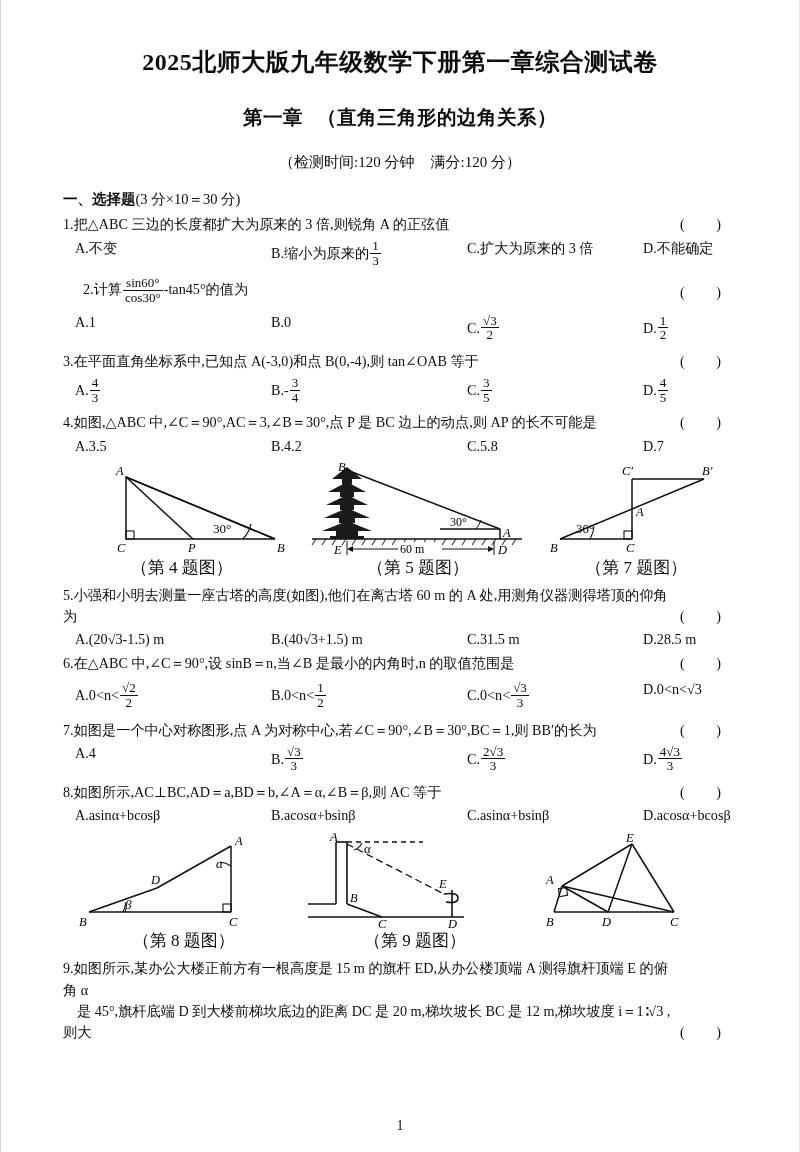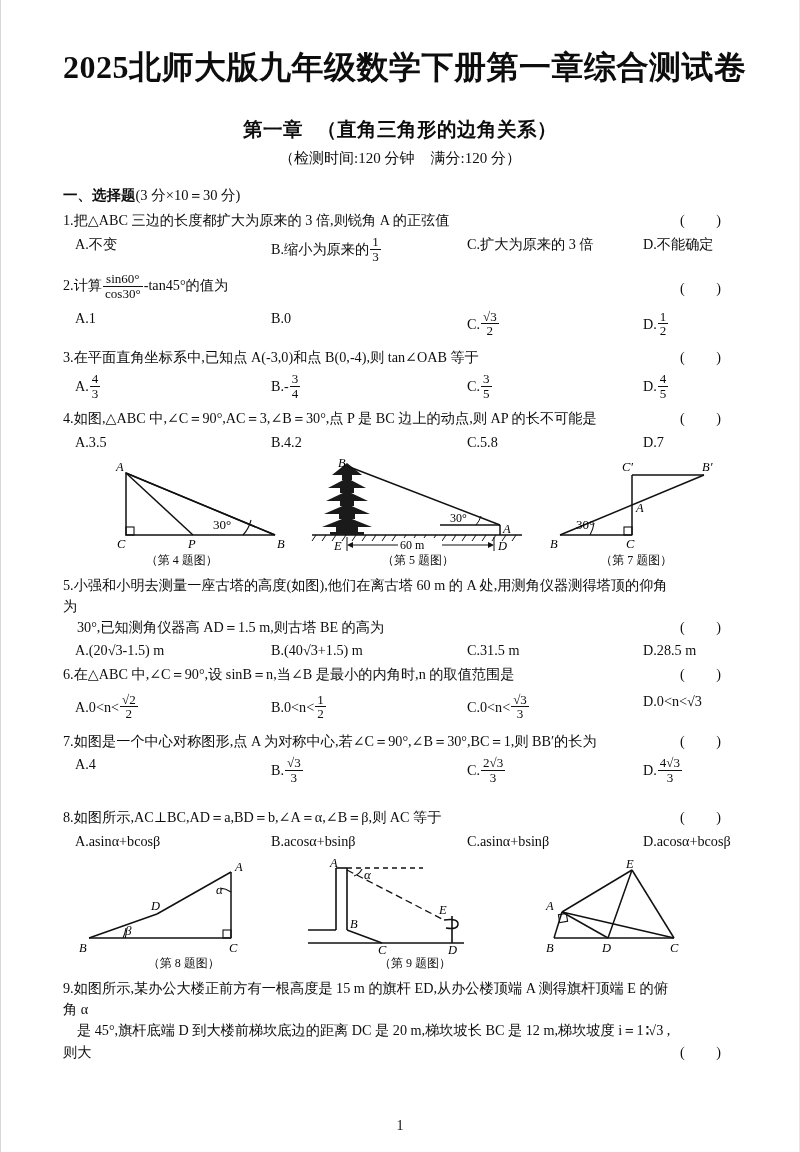--- a/index.html
+++ b/index.html
@@ -16,37 +16,37 @@
     position:absolute; inset:0;
     border-left: 1px solid #d8d8d8;
     border-right: 1px solid #e8e8e8;
     padding: 0 62px;
   }
 
   
   .doc-title {
     text-align:center;
     font-weight:bold;
-    font-size:32px;
+    font-size:24px;
     letter-spacing:0.5px;
     margin-top:46px;
     white-space:nowrap;
   }
   .chapter-line {
     text-align:center;
     font-weight:bold;
     font-size:19.5px;
     margin-top:26px;
     letter-spacing:0.5px;
   }
   .chapter-line .gap { display:inline-block; width:14px; }
   .meta-line {
     text-align:center;
     font-size:15px;
-    margin-top:6px;
+    margin-top:22px;
   }
   .meta-line .gap { display:inline-block; width:16px; }
 
   
   .section-head {
     font-size:14.5px;
     margin-top:18px;
   }
   .section-head b { font-weight:bold;font-family:Liberation Serif, serif; }
 
@@ -87,21 +87,21 @@
     font-size:0.92em;
     margin:0 1px;
   }
   .frac .num { display:block; padding:0 2px; }
   .frac .den { display:block; border-top:1px solid #111; padding:0 2px; }
   .frac.big { vertical-align:-0.55em; }
 
   
   .figrow { display:flex; margin-top:6px; }
   .fig { text-align:center; position:relative; }
-  .cap { font-size:12px; margin-top:1px; }
+  .cap { font-size:17px; margin-top:1px; }
   svg { display:block; }
   .figrow-1 .fig:nth-child(1) { width:238px; }
   .figrow-1 .fig:nth-child(2) { width:236px; }
   .figrow-1 .fig:nth-child(3) { width:202px; }
   .figrow-2 .fig:nth-child(1) { width:242px; }
   .figrow-2 .fig:nth-child(2) { width:222px; }
   .figrow-2 .fig:nth-child(3) { width:212px; }
 
   .lbl { font-family:"Liberation Serif", serif; font-style:italic; font-size:12.5px; }
   .lbln { font-family:"Liberation Serif", serif; font-size:11.5px; font-style:normal; }
@@ -134,21 +134,21 @@
     <span>1.</span><span>把△ABC 三边的长度都扩大为原来的 3 倍,则锐角 A 的正弦值</span>
     <span class="paren">(&nbsp;)</span>
   </div>
   <div class="opts">
     <span class="o1">A.不变</span>
     <span class="o2"><span>B.缩小为原来的</span><span class="frac"><span class="num">1</span><span class="den">3</span></span></span>
     <span class="o3">C.扩大为原来的 3 倍</span>
     <span class="o4">D.不能确定</span>
   </div>
 
-  <div class="q" style="margin-top:9px;">
+  <div class="q" style="margin-top:9px;margin-left:20px;">
     <span>2.</span><span>计算</span><span class="frac big"><span class="num">sin60°</span><span class="den">cos30°</span></span><span>-tan45°</span><span>的值为</span>
     <span class="paren" style="top:6px;">(&nbsp;)</span>
   </div>
   <div class="opts" style="margin-top:9px;">
     <span class="o1">A.1</span>
     <span class="o2">B.0</span>
     <span class="o3"><span>C.</span><span class="frac"><span class="num">√3</span><span class="den">2</span></span></span>
     <span class="o4"><span>D.</span><span class="frac"><span class="num">1</span><span class="den">2</span></span></span>
   </div>
 
@@ -266,21 +266,20 @@
         <text class="lbl" x="166" y="14">B′</text>
         <text class="lbln" x="40" y="72" style="font-size:13px;">30°</text>
       </svg>
       <div class="cap">（第 7 题图）</div>
     </div>
 
   </div>
 
   <div class="q" style="margin-top:6px;">
     <span>5.</span><span>小强和小明去测量一座古塔的高度(如图),他们在离古塔 60 m 的 A 处,用测角仪器测得塔顶的仰角为</span>
-    <span class="cont">30°,已知测角仪器高 AD＝1.5 m,则古塔 BE 的高为</span>
     <span class="paren paren2">(&nbsp;)</span>
   </div>
   <div class="opts">
     <span class="o1">A.(20√3-1.5) m</span>
     <span class="o2">B.(40√3+1.5) m</span>
     <span class="o3">C.31.5 m</span>
     <span class="o4">D.28.5 m</span>
   </div>
 
   <div class="q" style="margin-top:5px;">
@@ -298,21 +297,21 @@
     <span>7.</span><span>如图是一个中心对称图形,点 A 为对称中心,若∠C＝90°,∠B＝30°,BC＝1,则 BB′的长为</span>
     <span class="paren">(&nbsp;)</span>
   </div>
   <div class="opts" style="">
     <span class="o1">A.4</span>
     <span class="o2"><span>B.</span><span class="frac"><span class="num">√3</span><span class="den">3</span></span></span>
     <span class="o3"><span>C.</span><span class="frac"><span class="num">2√3</span><span class="den">3</span></span></span>
     <span class="o4"><span>D.</span><span class="frac"><span class="num">4√3</span><span class="den">3</span></span></span>
   </div>
 
-  <div class="q" style="margin-top:23px;">
+  <div class="q" style="margin-top:9px;">
     <span>8.</span><span>如图所示,AC⊥BC,AD＝a,BD＝b,∠A＝α,∠B＝β,则 AC 等于</span>
     <span class="paren">(&nbsp;)</span>
   </div>
   <div class="opts">
     <span class="o1">A.asinα+bcosβ</span>
     <span class="o2">B.acosα+bsinβ</span>
     <span class="o3">C.asinα+bsinβ</span>
     <span class="o4">D.acosα+bcosβ</span>
   </div>
 

